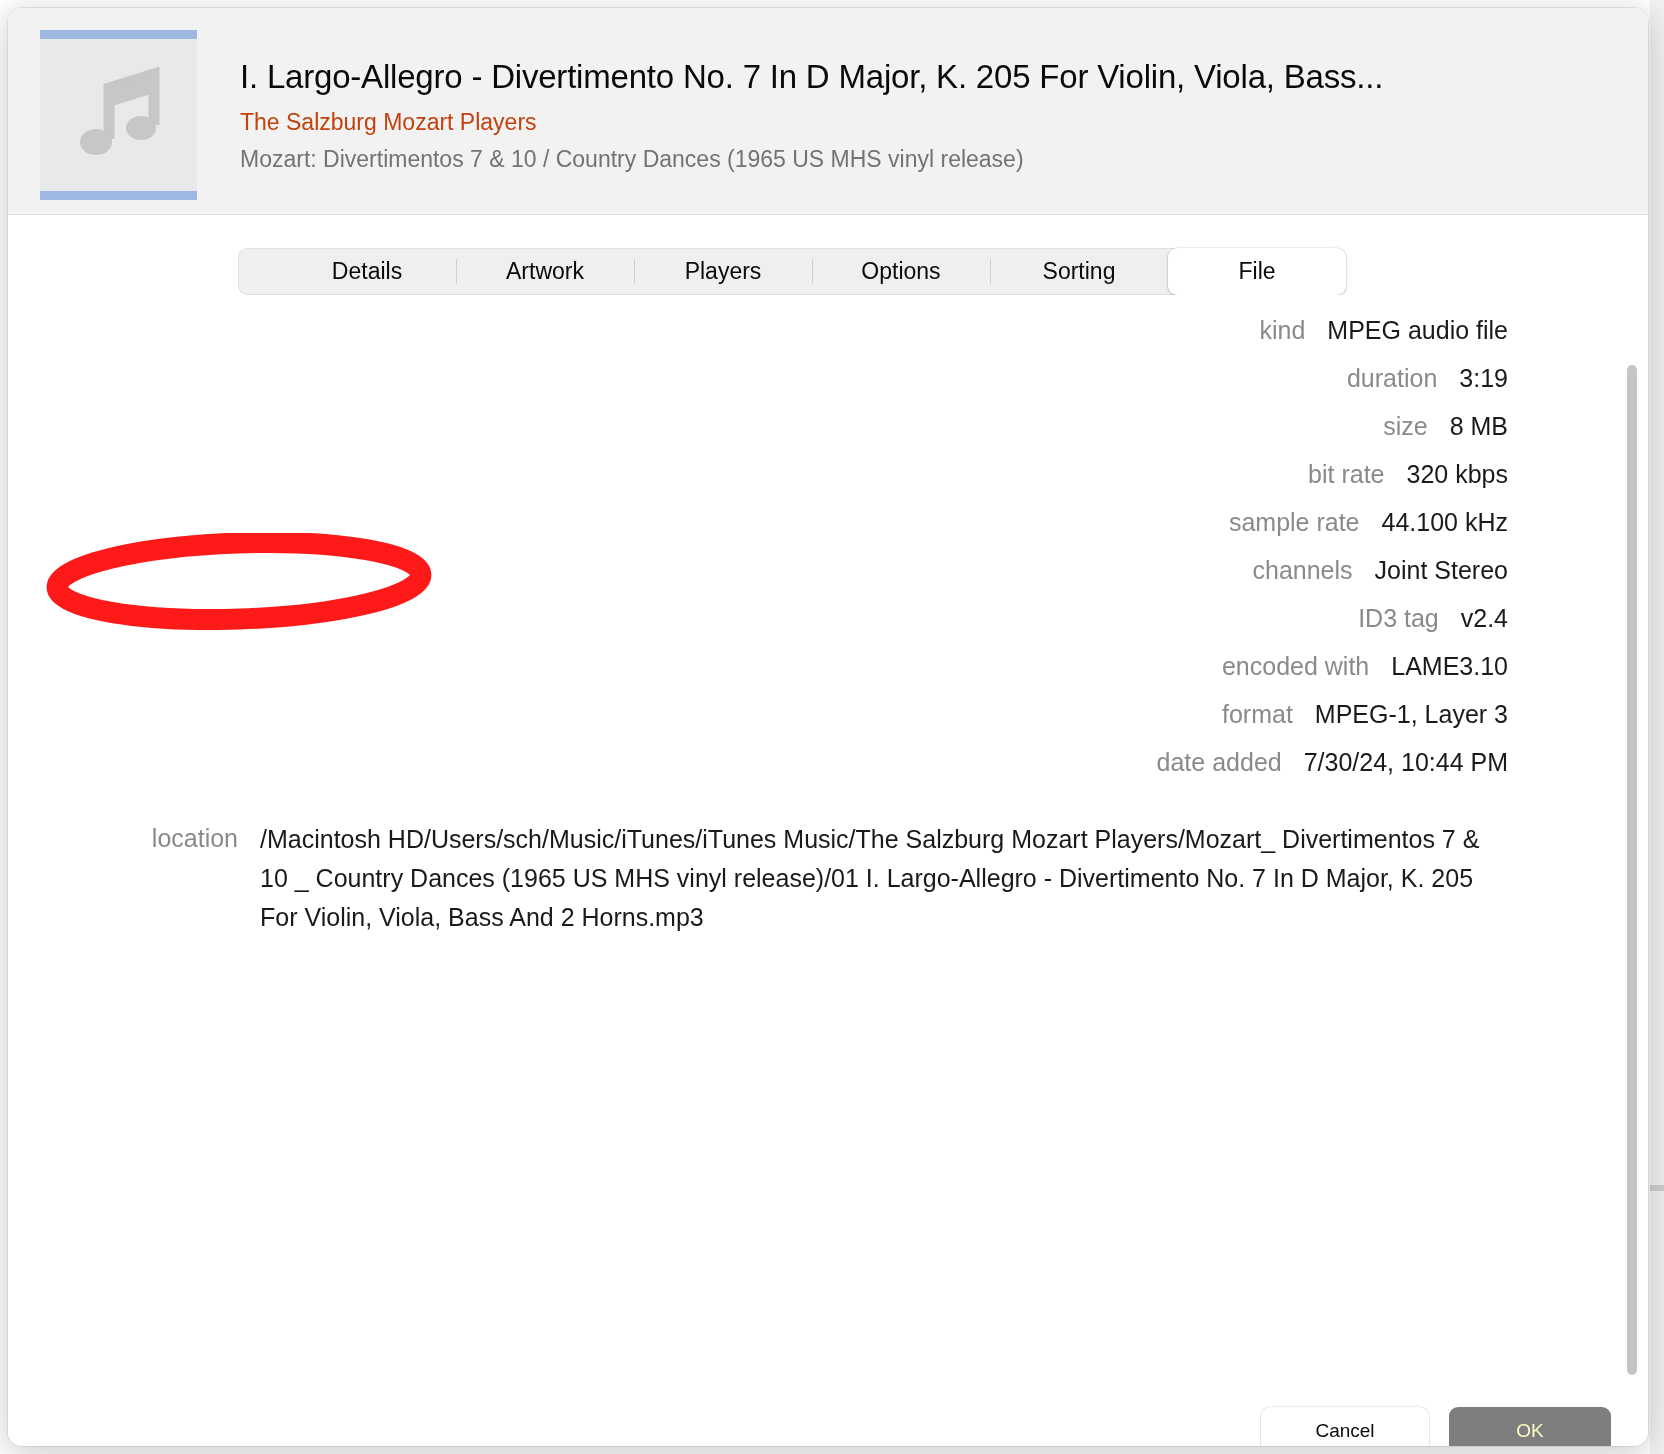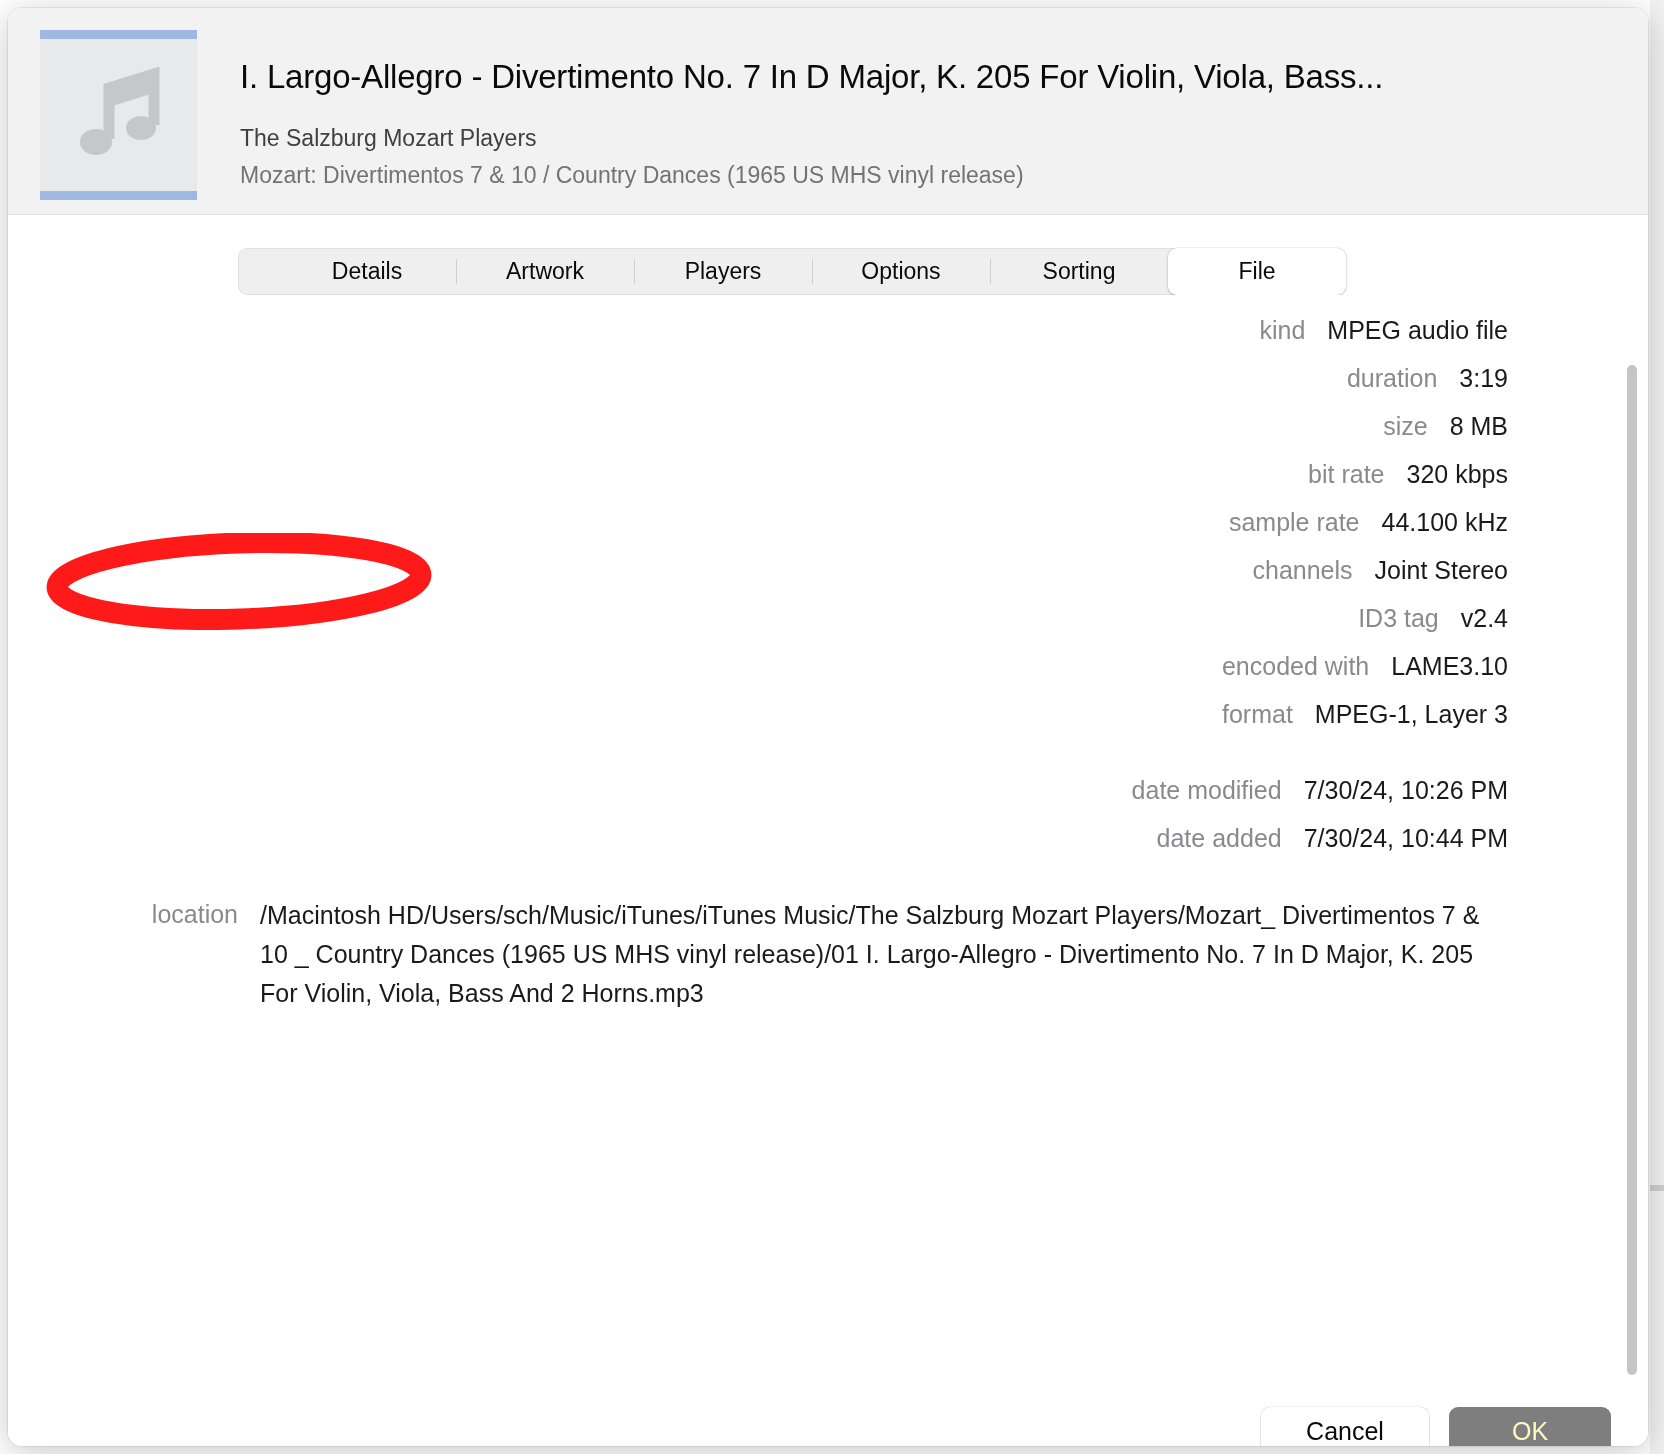--- a/index.html
+++ b/index.html
@@ -102,22 +102,22 @@
   .track-title {
     font-size: 33px;
     color: #0a0a0a;
     line-height: 1.15;
     white-space: nowrap;
     overflow: hidden;
     letter-spacing: -0.2px;
   }
   .track-artist {
     font-size: 23px;
-    color: #404040;
-    margin-top: 29px;
+    color: #c2410c;
+    margin-top: 13px;
     white-space: nowrap;
     overflow: hidden;
   }
   .track-album {
     font-size: 23px;
     color: #737373;
     margin-top: 10px;
     white-space: nowrap;
     overflow: hidden;
   }
@@ -233,21 +233,21 @@
     background: #ffffff;
   }
   .buttons {
     position: absolute;
     right: 37px;
     top: 19px;
     display: flex;
     gap: 20px;
   }
   .btn {
-    font-size: 25px;
+    font-size: 19px;
     height: 48px;
     min-width: 168px;
     border-radius: 9px;
     display: flex;
     align-items: center;
     justify-content: center;
     cursor: default;
     border: none;
     font-family: "Liberation Sans", sans-serif;
   }
@@ -360,24 +360,20 @@
         <div class="row">
           <div class="label">encoded with</div>
           <div class="value">LAME3.10</div>
         </div>
 
         <div class="row">
           <div class="label">format</div>
           <div class="value">MPEG-1, Layer 3</div>
         </div>
 
-        <div class="row spacer-before">
-          <div class="label">date modified</div>
-          <div class="value">7/30/24, 10:26 PM</div>
-        </div>
 
         <div class="row">
           <div class="label">date added</div>
           <div class="value">7/30/24, 10:44 PM</div>
         </div>
 
         <div class="row location spacer-before">
           <div class="label">location</div>
           <div class="value">/Macintosh HD/Users/sch/Music/iTunes/iTunes Music/The Salzburg Mozart Players/Mozart_ Divertimentos 7 &amp; 10 _ Country Dances (1965 US MHS vinyl release)/01 I. Largo-Allegro - Divertimento No. 7 In D Major, K. 205 For Violin, Viola, Bass And 2 Horns.mp3</div>
         </div>

